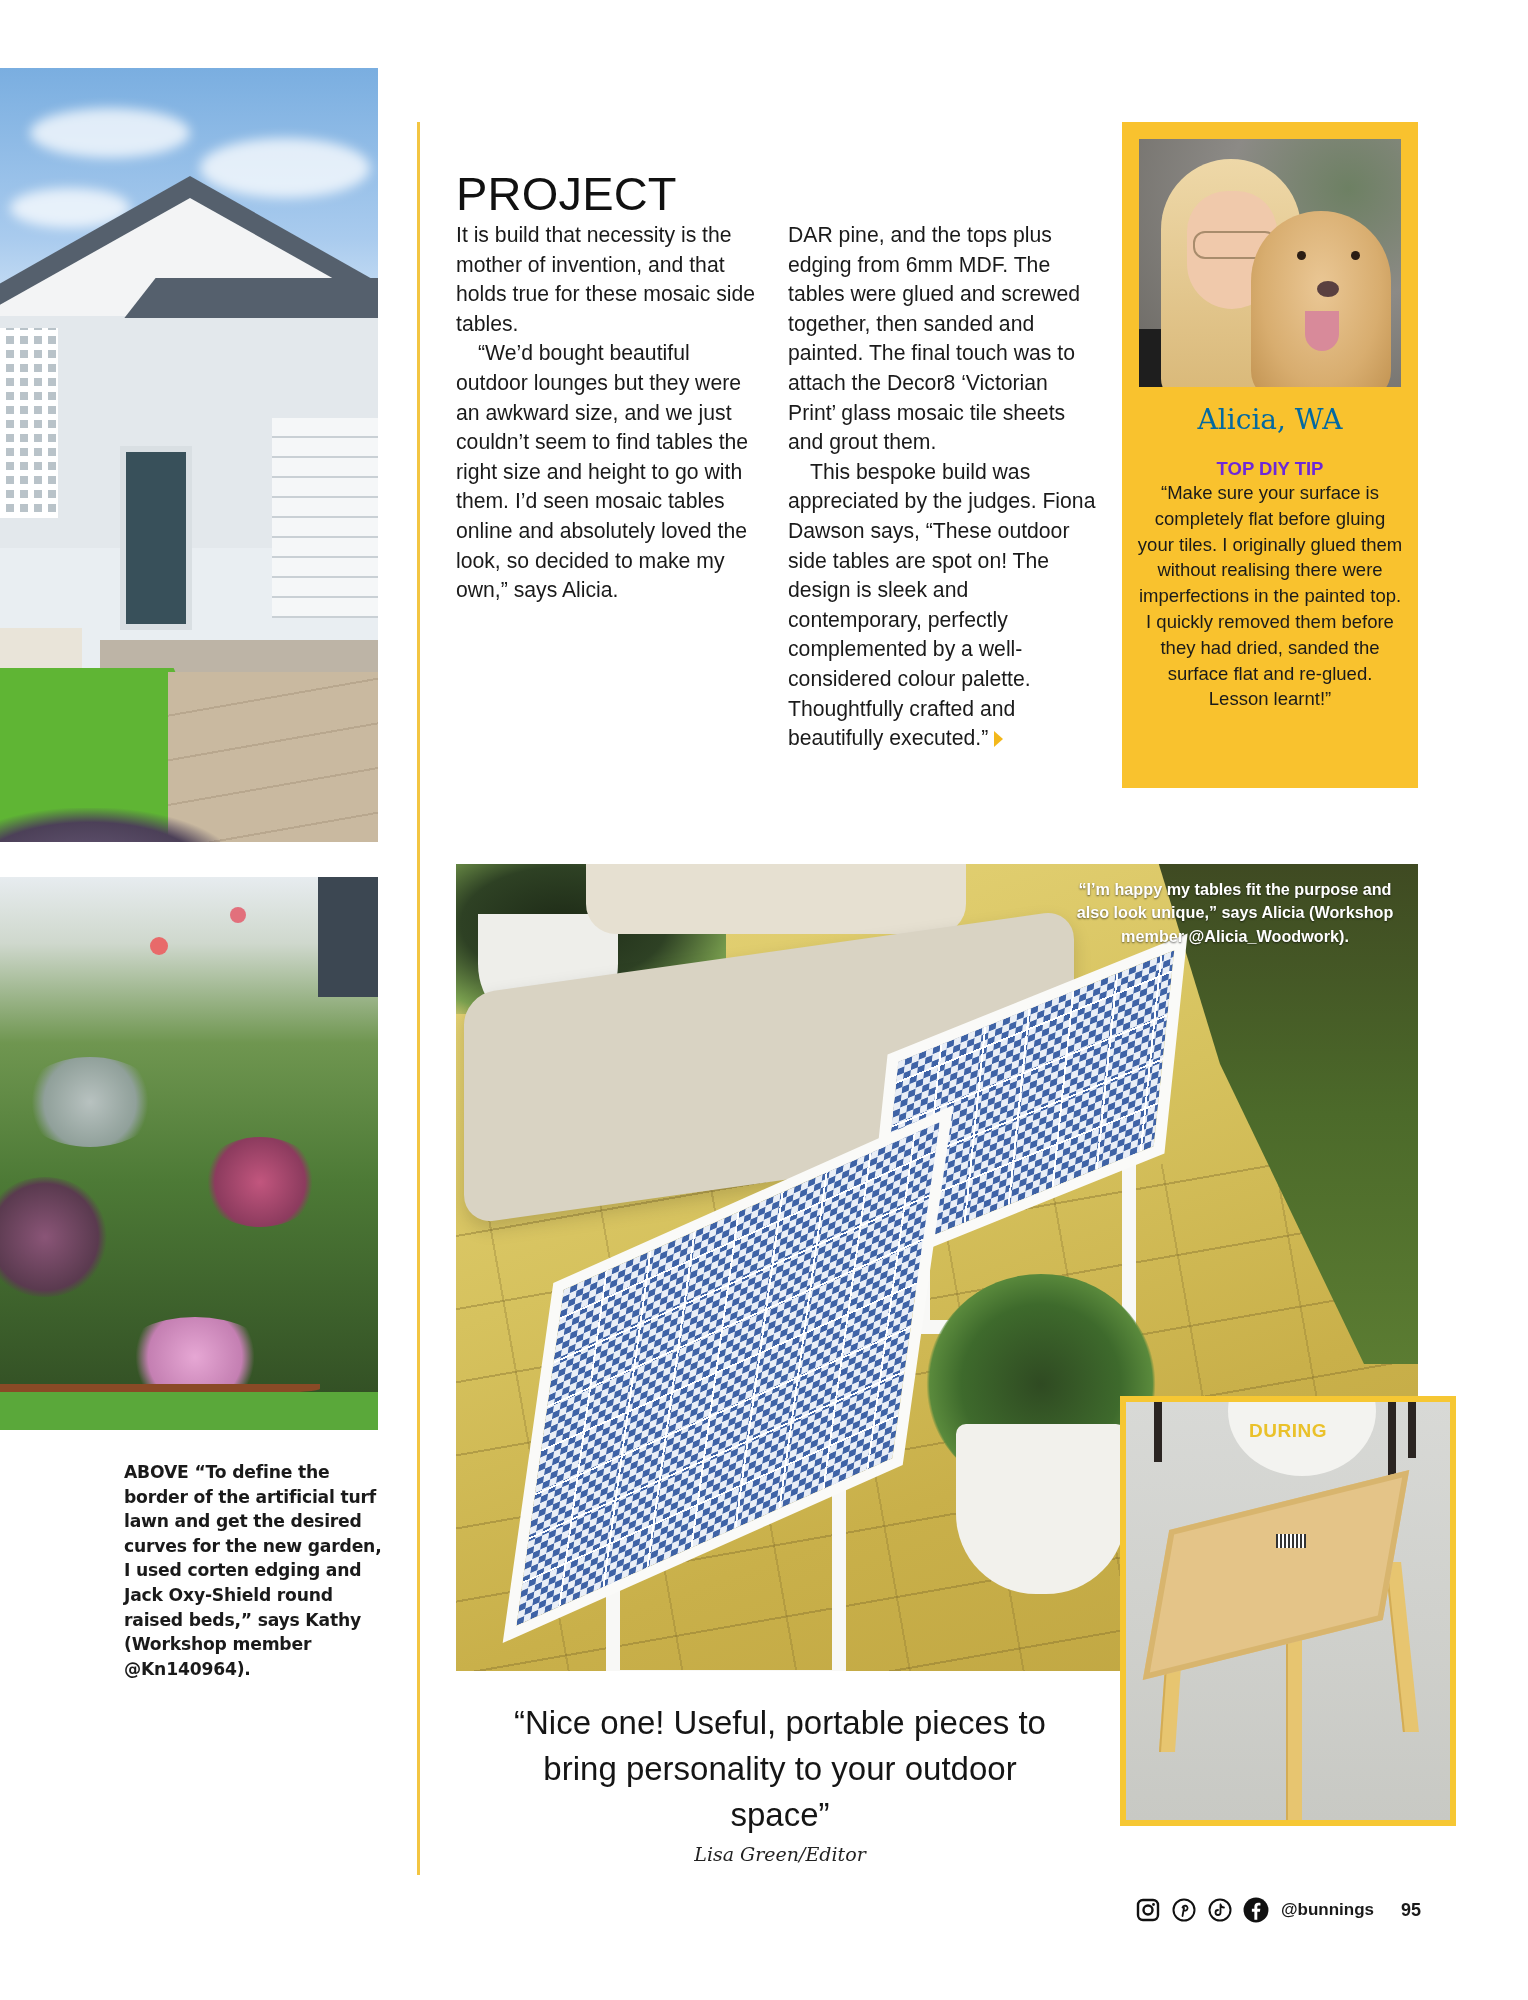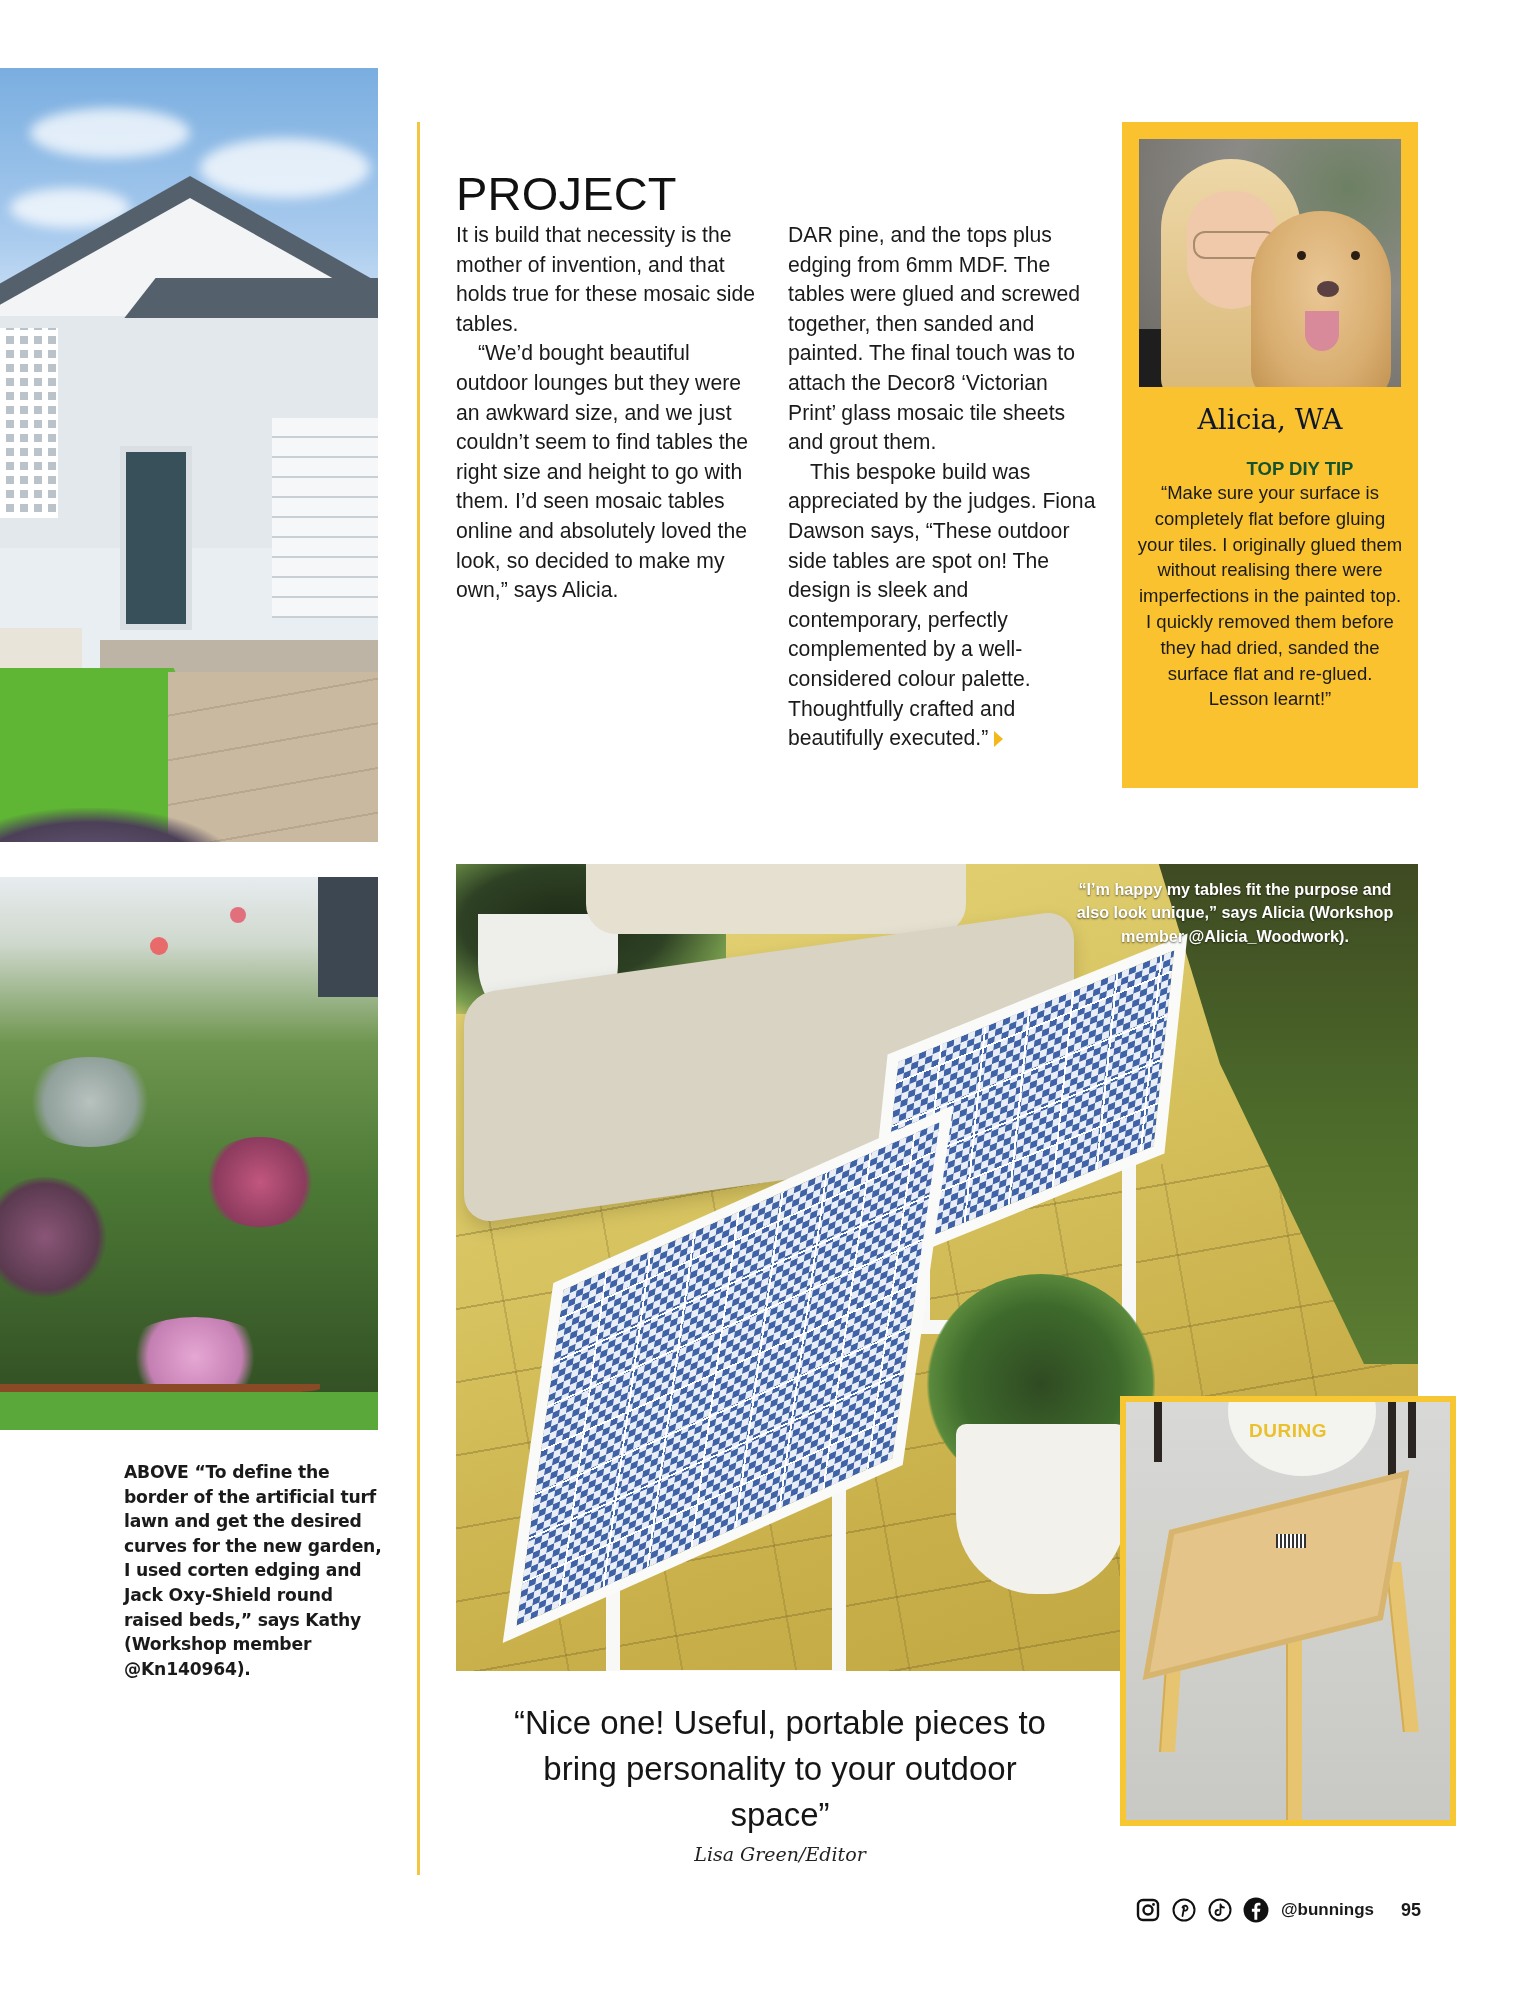--- a/index.html
+++ b/index.html
@@ -74,23 +74,23 @@
     background:#f0c9ab; }
   .glasses { position:absolute; left:54px; top:92px; width:80px; height:24px;
     border:2px solid #a88c6c; border-radius:12px; }
   .dog { position:absolute; left:112px; top:72px; width:140px; height:190px; border-radius:70px 70px 30px 30px;
     background:radial-gradient(ellipse at 50% 40%,#eac795 0%,#d8ad6f 60%,#c0914f 100%); }
   .dog-nose { position:absolute; left:178px; top:142px; width:22px; height:16px; border-radius:50%; background:#5a4040; }
   .dog-tongue { position:absolute; left:166px; top:172px; width:34px; height:40px; border-radius:0 0 18px 18px; background:#d88a9a; }
   .dog-eye { position:absolute; width:9px; height:9px; border-radius:50%; background:#2b1d14; }
   .jacket { position:absolute; left:0; top:190px; width:110px; height:60px; background:#1e1e1e; }
   .profile-name { position:absolute; left:0; top:281px; width:296px; text-align:center;
-    font-family:"DejaVu Serif", serif; font-size:28px; color:#0f172a; }
+    font-family:"DejaVu Serif", serif; font-size:28px; color:#0369a1; }
   .tip-title { position:absolute; left:0; top:336px; width:296px; text-align:center;
-    font-weight:bold; font-size:18.5px; color:#14532d; font-family:"Liberation Sans", sans-serif;margin-left:30px; }
+    font-weight:bold; font-size:18.5px; color:#6d28d9; font-family:"Liberation Sans", sans-serif; }
   .tip-body { position:absolute; left:14px; top:358px; width:268px; text-align:center;
     font-size:18.5px; line-height:25.8px; color:#1a1a1a; font-family:"Liberation Sans", sans-serif; font-weight:500; }
 
   
   .main-photo { left:456px; top:864px; width:962px; height:807px; overflow:hidden;
     background:linear-gradient(160deg,#e7d57a 0%,#d6c25e 40%,#c9b04a 70%,#bfa541 100%); }
   .shrub-top { position:absolute; left:0; top:0; width:270px; height:150px;
     background:radial-gradient(ellipse at 40% 40%,#1e2b17 0%,#2e4124 45%,#7aa04f 75%,transparent 90%); }
   .grass-right { position:absolute; right:0; top:0; width:360px; height:500px;
     background:linear-gradient(180deg,#3f4a22,#4c6a2a 50%,#5b7c32);

